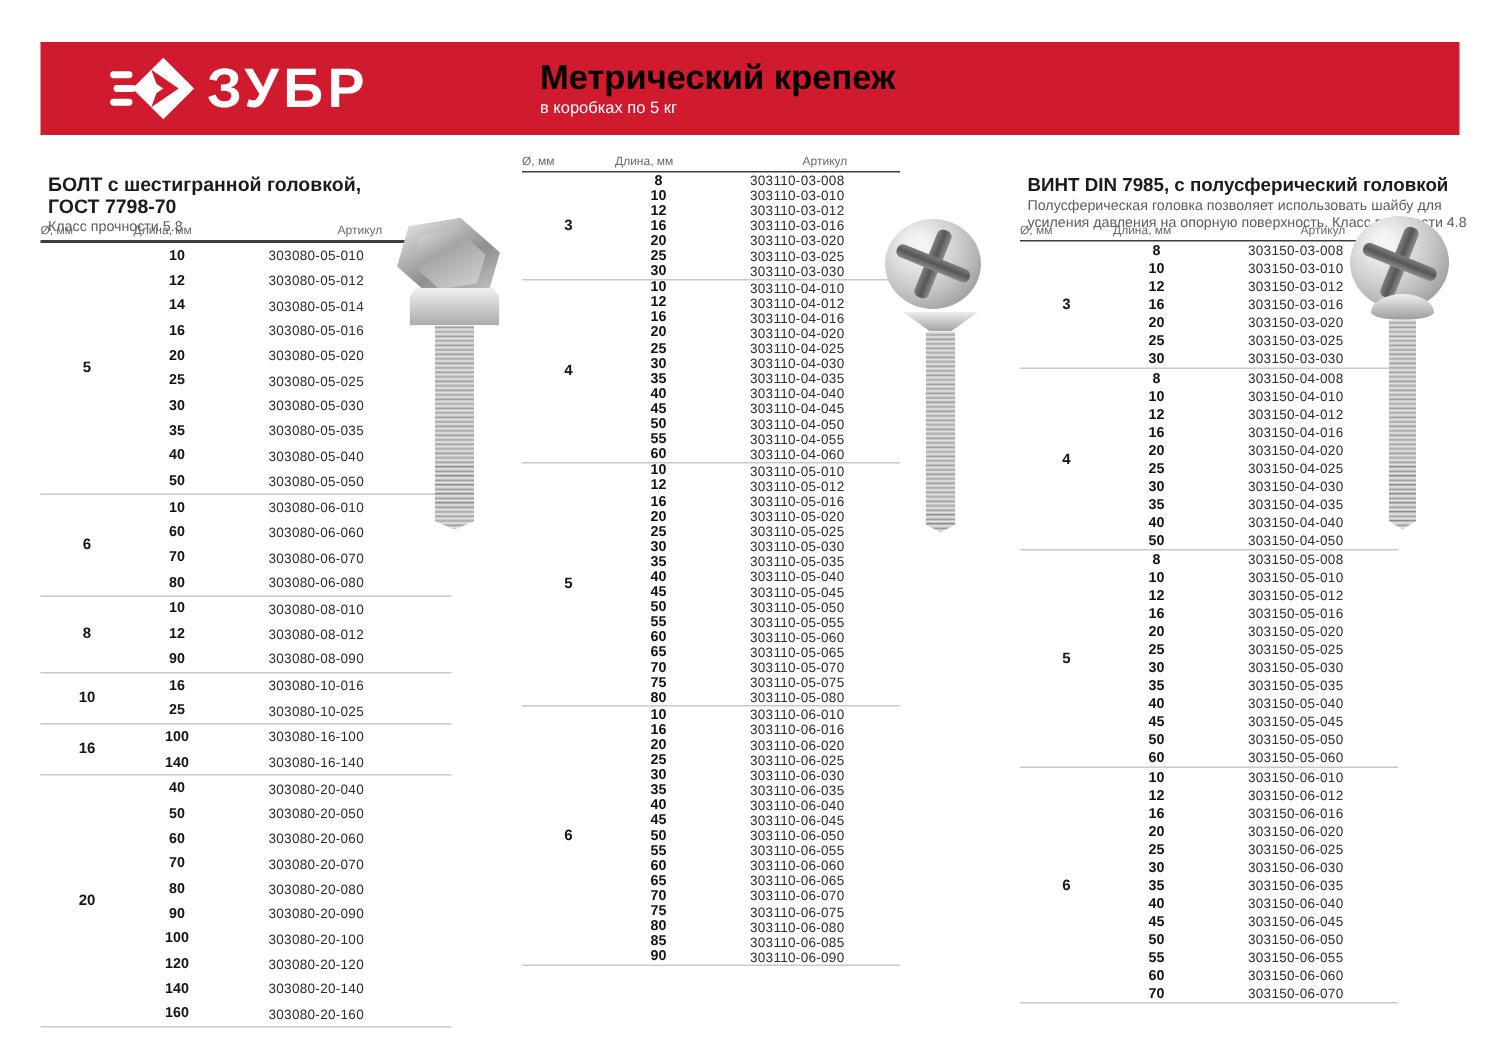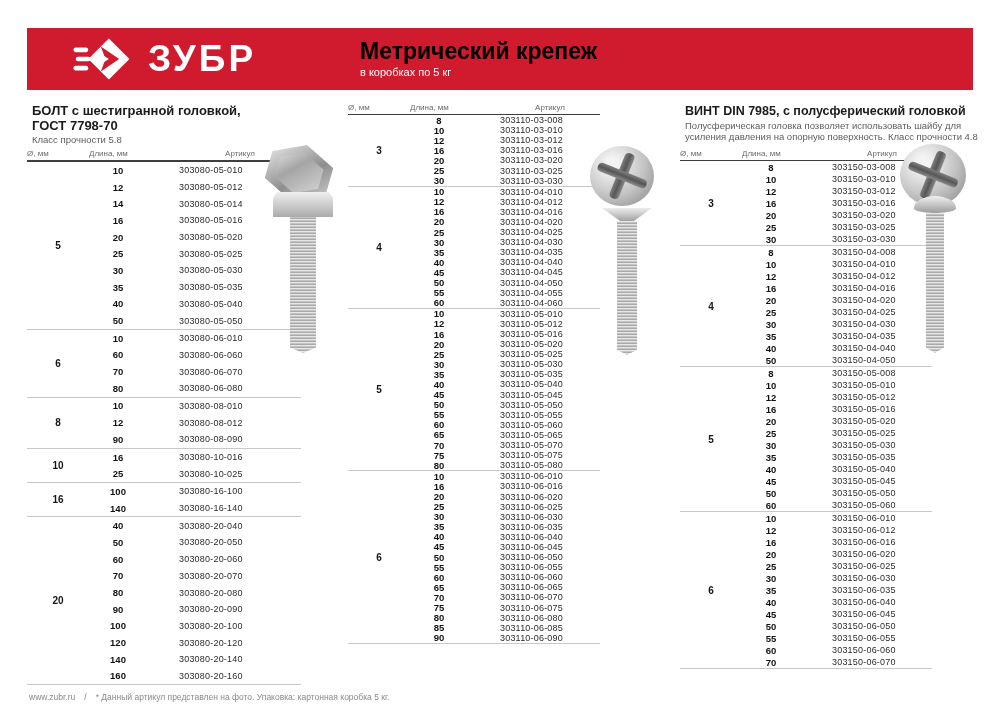--- a/index.html
+++ b/index.html
@@ -1,33 +1,33 @@
 <!DOCTYPE html>
 <html><head>
 <meta charset="utf-8">
 <style>
   html,body{margin:0;padding:0;background:#fff;}
   .page{position:relative;width:1000px;height:707px;background:#ffffff;overflow:hidden;
         font-family:"Liberation Sans",sans-serif;}
 
   
   .band{position:absolute;left:27px;top:28px;width:946px;height:62px;background:#d01a2e;}
-  .logo{position:absolute;left:46px;top:7px;display:flex;align-items:center;gap:17px;}
+  .logo{position:absolute;left:46px;top:7px;display:flex;align-items:center;gap:7px;}
   .logo-text{color:#ffffff;font-weight:700;font-size:37px;letter-spacing:3px;line-height:48px;}
   .titles{position:absolute;left:333px;top:11px;}
   .page-title{color:#000000;font-weight:700;font-size:23px;line-height:25px;}
   .page-subtitle{color:#ffffff;font-size:11px;line-height:14px;margin-top:1px;}
 
   
   .sec{position:absolute;top:100px;height:600px;}
   .sec1{left:27px;width:310px;--rh:16.7px;}
   .sec2{left:348px;width:318px;--rh:10.1px;}
   .sec3{left:680px;width:315px;--rh:12.0px;}
   .sec-head{height:46px;padding:2px 0 0 5px;box-sizing:border-box;}
-  .t-title{font-size:13px;line-height:14.5px;margin:2px 0 1px;color:#1b1b1b;font-weight:700;}
+  .t-title{font-size:13px;line-height:14.5px;margin:14px 0 1px;color:#1b1b1b;font-weight:700;}
   .sec2 .t-title,.sec3 .t-title{font-size:12.5px;}
   .t-desc{font-size:9.5px;line-height:11.5px;color:#5d5d5d;margin:0;max-width:300px;}
   .thead{display:flex;height:14px;align-items:center;border-bottom:2px solid #3e3e3e;
          color:#6a6a6a;font-size:8px;width:274px;}
   .sec2 .thead,.sec3 .thead{border-bottom-width:1px;width:252px;}
   .th-d{width:62px;text-align:left;}
   .th-l{width:58px;text-align:left;}
   .th-a{flex:1;padding-left:32px;text-align:center;}
   .tbody{width:274px;}
   .sec2 .tbody,.sec3 .tbody{width:252px;}
@@ -728,19 +728,14 @@
         <span class="cross-v"></span>
           <span class="cross-h"></span>
       </div>
     </div>
     <div class="photo" style="left:234px;top:96px;width:42px;">
       <div class="pan-head"></div>
       <div class="shaft" style="width:18px;height:140px;"></div>
     </div>
   </section>
 
-  <div class="footer">
-    <span>www.zubr.ru</span>
-    <span>/</span>
-    <span>* Данный артикул представлен на фото. Упаковка: картонная коробка 5 кг.</span>
-  </div>
 
 </div>
 
 </body></html>

